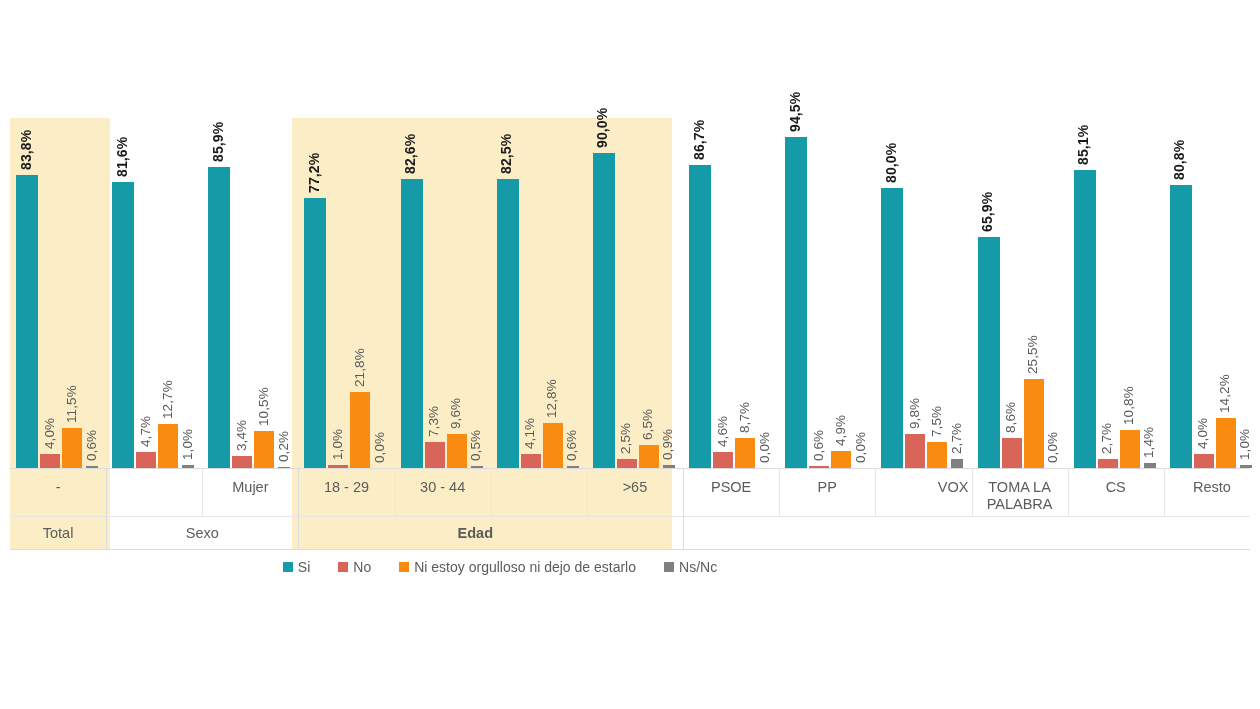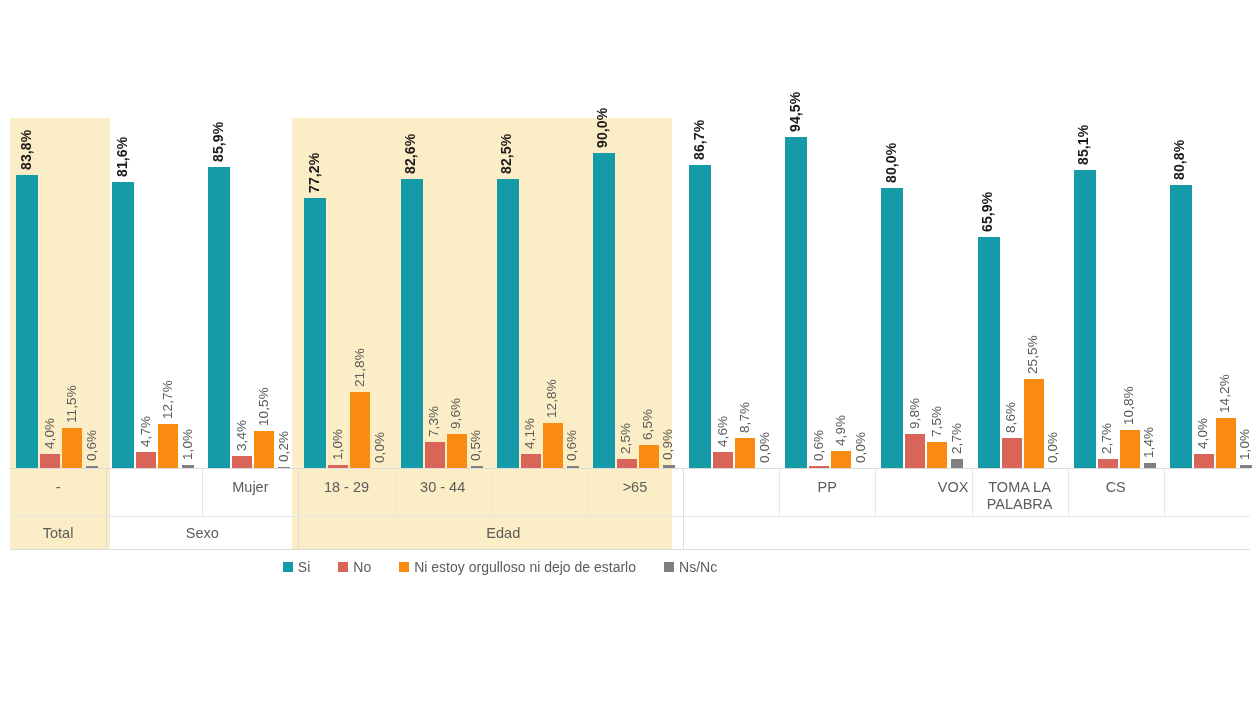--- a/index.html
+++ b/index.html
@@ -204,28 +204,30 @@
     <div class="axis-band" style="left:10px;width:100px;"></div>
     <div class="axis-band" style="left:292px;width:380px;"></div>
     <div class="axis-line-h"></div>
     <div class="axis-line-h2"></div>
     <div class="axis-line-b"></div>
   <div class="axis-cell" style="left: 10px; width: 96.15px;">-</div>
       <div class="axis-cell" style="left: 202.3px; width: 96.15px;">Mujer</div>
       <div class="axis-cell" style="left: 298.45px; width: 96.15px;">18 - 29</div>
       <div class="axis-cell" style="left: 394.6px; width: 96.15px;">30 - 44</div>
       <div class="axis-cell" style="left: 586.9px; width: 96.15px;">&gt;65</div>
+      <div class="axis-cell" style="left: 683.05px; width: 96.15px;">PSOE</div>
       <div class="axis-cell" style="left: 779.2px; width: 96.15px;">PP</div>
       <div class="axis-cell" style="left: 905px; width: 96.15px;">VOX</div>
       <div class="axis-cell" style="left: 971.5px; width: 96.15px;">TOMA LA PALABRA</div>
       <div class="axis-cell" style="left: 1067.65px; width: 96.15px;">CS</div>
+      <div class="axis-cell" style="left: 1163.8px; width: 96.15px;">Resto</div>
       <div class="group-cell" style="left: 10px; width: 96.15px;">Total</div>
       <div class="group-cell" style="left: 106.15px; width: 192.3px;">Sexo</div>
       <div class="axis-sep" style="left: 106.15px;"></div>
-      <div class="group-cell" style="left: 311px; width: 384.6px;">Edad</div>
+      <div class="group-cell" style="left: 283px; width: 384.6px; font-weight: bold;">Edad</div>
       <div class="axis-sep" style="left: 298.45px;"></div>
       <div class="axis-sep" style="left: 683.05px;"></div>
       <div class="axis-sep" style="left: 1259.95px;"></div>
       <div class="axis-sep-short" style="left: 202.3px;"></div>
       <div class="axis-sep-short" style="left: 394.6px;"></div>
       <div class="axis-sep-short" style="left: 490.75px;"></div>
       <div class="axis-sep-short" style="left: 586.9px;"></div>
       <div class="axis-sep-short" style="left: 779.2px;"></div>
       <div class="axis-sep-short" style="left: 875.35px;"></div>
       <div class="axis-sep-short" style="left: 971.5px;"></div>

